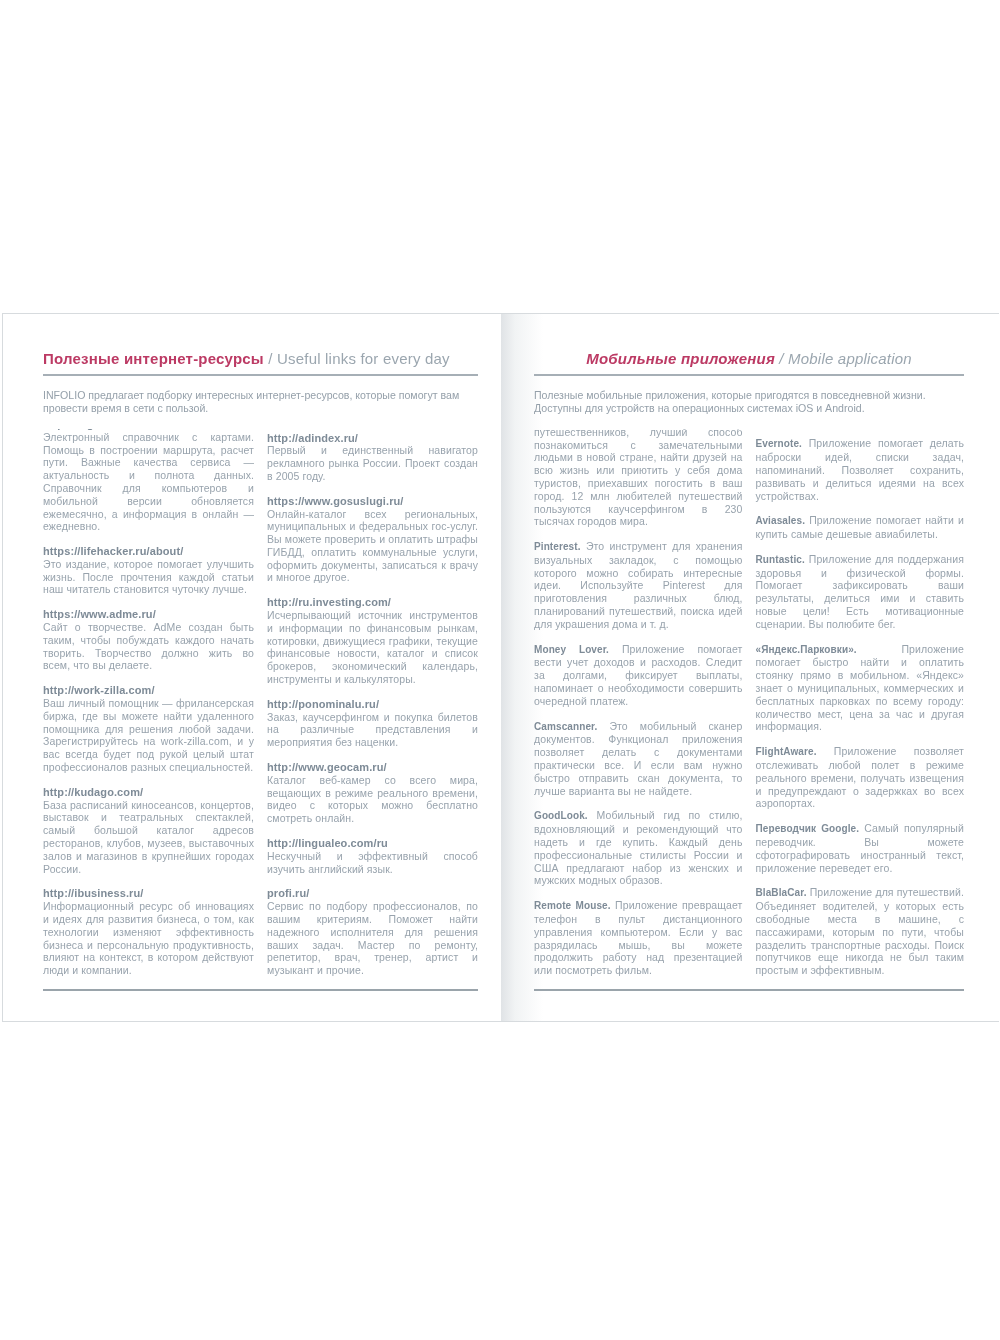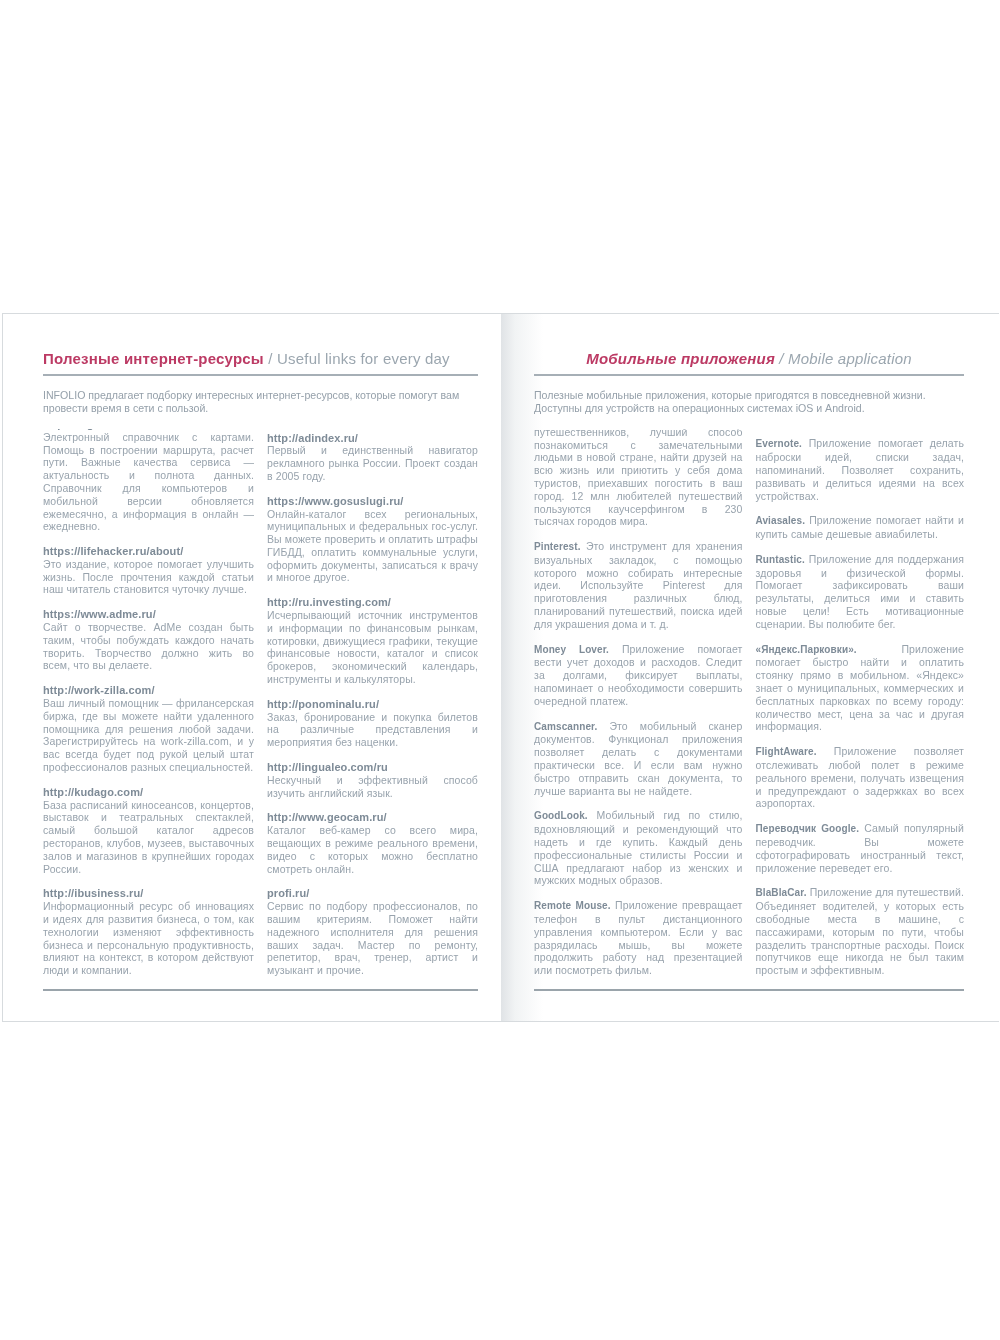--- a/index.html
+++ b/index.html
@@ -44,23 +44,23 @@
           <div class="entry"><span class="entry-title">https://lifehacker.ru/about/</span><span class="entry-text">Это издание, которое помогает улучшить жизнь. После прочтения каждой статьи наш читатель становится чуточку лучше.</span></div>
           <div class="entry"><span class="entry-title">https://www.adme.ru/</span><span class="entry-text">Сайт о творчестве. AdMe создан быть таким, чтобы побуждать каждого начать творить. Творчество должно жить во всем, что вы делаете.</span></div>
           <div class="entry"><span class="entry-title">http://work-zilla.com/</span><span class="entry-text">Ваш личный помощник — фрилансерская биржа, где вы можете найти удаленного помощника для решения любой задачи. Зарегистрируйтесь на work-zilla.com, и у вас всегда будет под рукой целый штат профессионалов разных специальностей.</span></div>
           <div class="entry"><span class="entry-title">http://kudago.com/</span><span class="entry-text">База расписаний киносеансов, концертов, выставок и театральных спектаклей, самый большой каталог адресов ресторанов, клубов, музеев, выставочных залов и магазинов в крупнейших городах России.</span></div>
           <div class="entry"><span class="entry-title">http://ibusiness.ru/</span><span class="entry-text">Информационный ресурс об инновациях и идеях для развития бизнеса, о том, как технологии изменяют эффективность бизнеса и персональную продуктивность, влияют на контекст, в котором действуют люди и компании.</span></div>
         </div>
       <div class="col">
           <div class="entry"><span class="entry-title">http://adindex.ru/</span><span class="entry-text">Первый и единственный навигатор рекламного рынка России. Проект создан в 2005 году.</span></div>
           <div class="entry"><span class="entry-title">https://www.gosuslugi.ru/</span><span class="entry-text">Онлайн-каталог всех региональных, муниципальных и федеральных гос-услуг. Вы можете проверить и оплатить штрафы ГИБДД, оплатить коммунальные услуги, оформить документы, записаться к врачу и многое другое.</span></div>
           <div class="entry"><span class="entry-title">http://ru.investing.com/</span><span class="entry-text">Исчерпывающий источник инструментов и информации по финансовым рынкам, котировки, движущиеся графики, текущие финансовые новости, каталог и список брокеров, экономический календарь, инструменты и калькуляторы.</span></div>
-          <div class="entry"><span class="entry-title">http://ponominalu.ru/</span><span class="entry-text">Заказ, бронирование и покупка билетов на различные представления и мероприятия без наценки.</span></div>
+          <div class="entry"><span class="entry-title">http://ponominalu.ru/</span><span class="entry-text">Заказ, каучсерфингом и покупка билетов на различные представления и мероприятия без наценки.</span></div>
+          <div class="entry"><span class="entry-title">http://www.geocam.ru/</span><span class="entry-text">Каталог веб-камер со всего мира, вещающих в режиме реального времени, видео с которых можно бесплатно смотреть онлайн.</span></div>
           <div class="entry"><span class="entry-title">http://lingualeo.com/ru</span><span class="entry-text">Нескучный и эффективный способ изучить английский язык.</span></div>
-          <div class="entry"><span class="entry-title">http://www.geocam.ru/</span><span class="entry-text">Каталог веб-камер со всего мира, вещающих в режиме реального времени, видео с которых можно бесплатно смотреть онлайн.</span></div>
           <div class="entry"><span class="entry-title">profi.ru/</span><span class="entry-text">Сервис по подбору профессионалов, по вашим критериям. Поможет найти надежного исполнителя для решения ваших задач. Мастер по ремонту, репетитор, врач, тренер, артист и музыкант и прочие.</span></div>
         </div>
     </div>
     <div class="bottom-rule"></div>
   </div>
 
   <div class="page page-right">
     <div class="page-header">
       <span class="hdr-ru">Мобильные приложения</span><span class="hdr-sep"> / </span><span class="hdr-en">Mobile application</span>
     </div>

